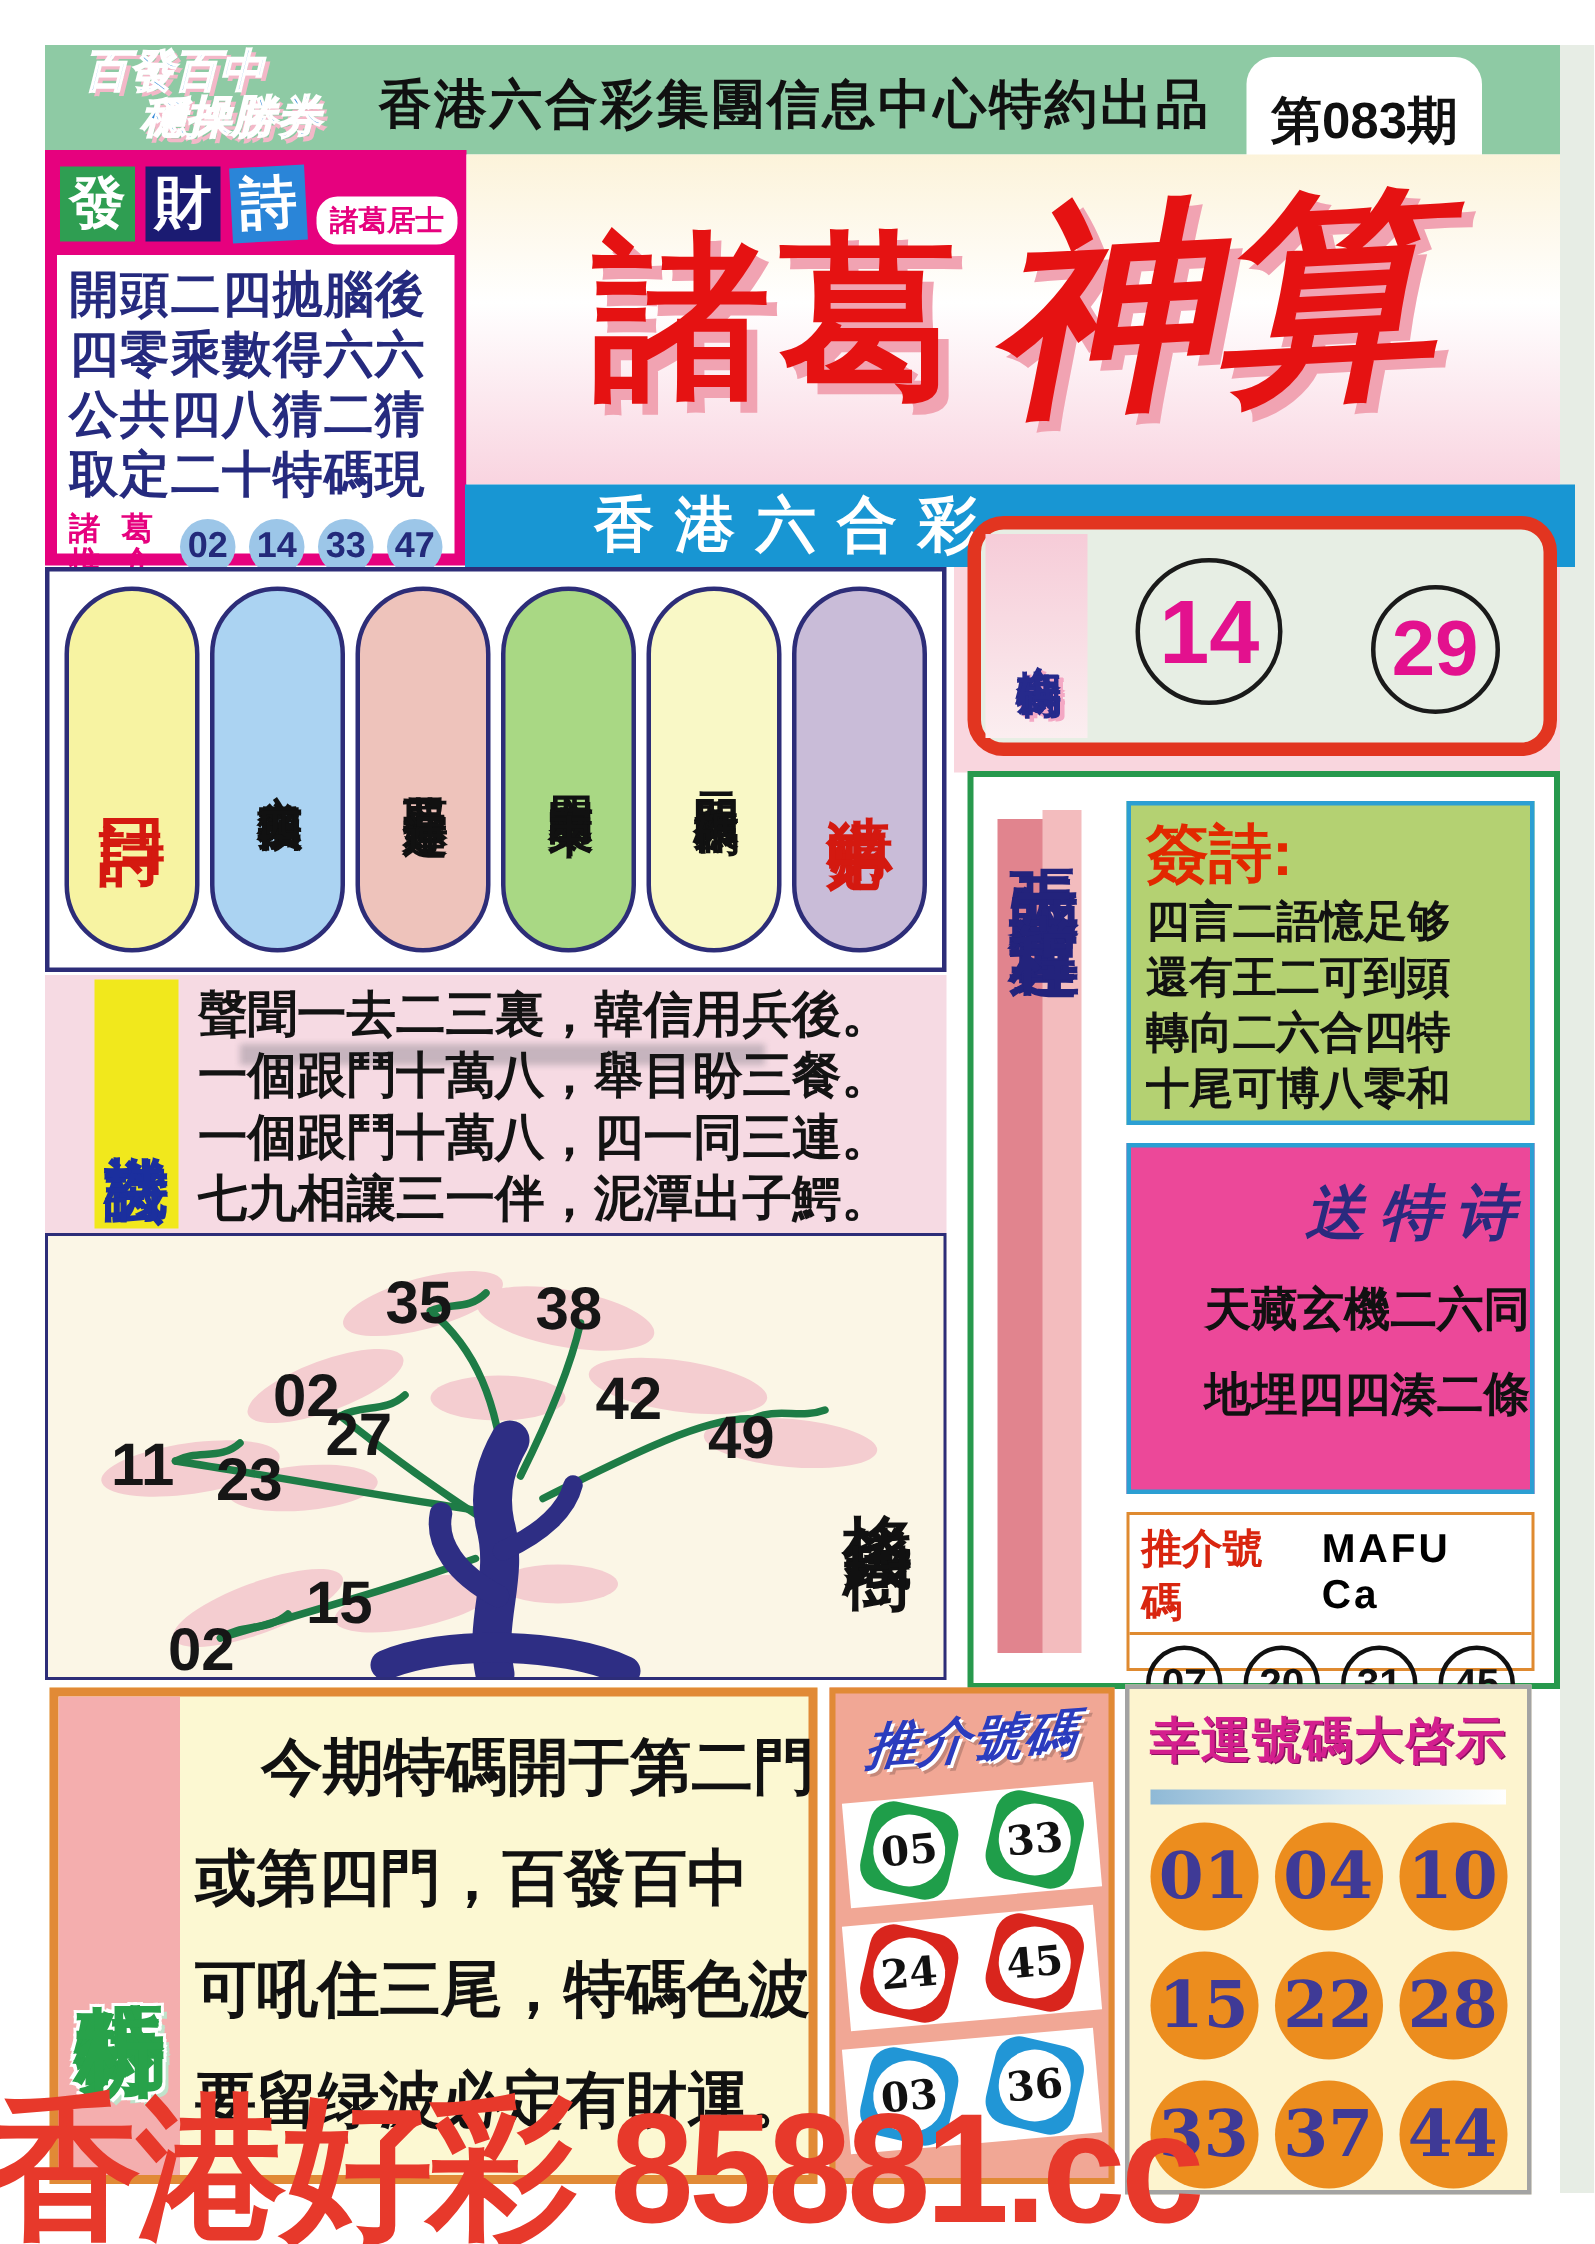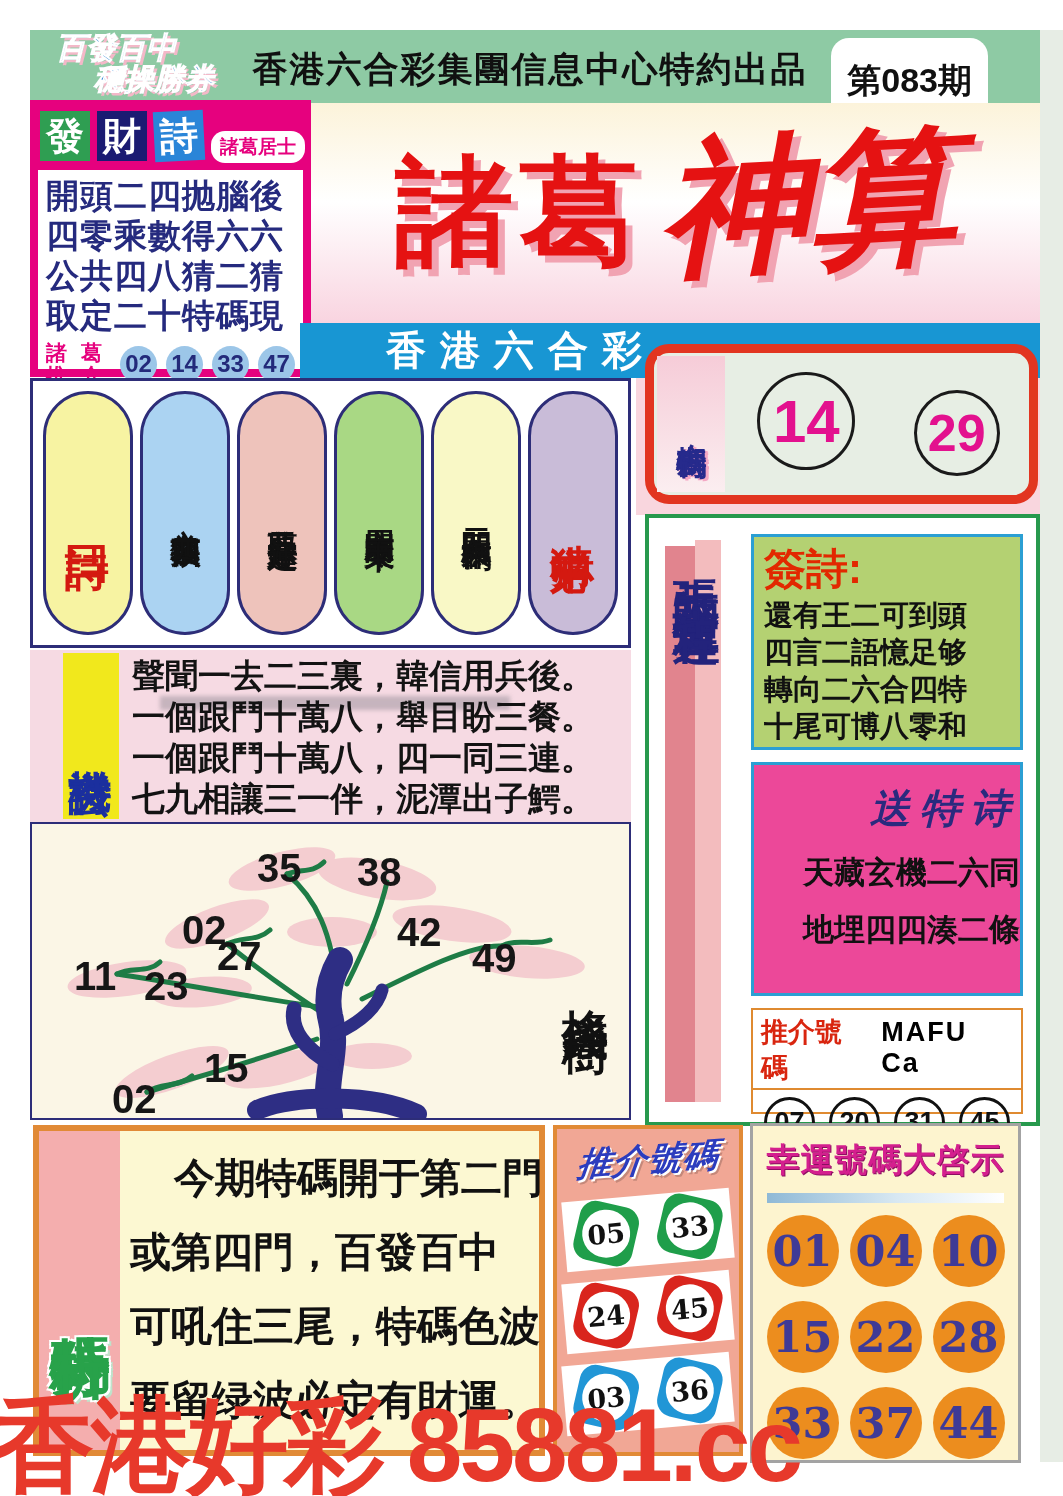--- a/index.html
+++ b/index.html
@@ -166,21 +166,21 @@
         </div>
       </div>
     </div>
   </div>
 
   <div class="abs masthead">
     <span class="mast-t1" style="color: rgb(229, 18, 18);">諸葛</span>
     <span class="mast-t2" style="color: rgb(229, 18, 18);">神算</span>
   </div>
 
-  <div class="abs brandbar" style="background: rgb(24, 150, 211);">
+  <div class="abs brandbar" style="background: rgb(24, 150, 211); margin-left: 10px;">
     <div class="brand-text">香港六合彩</div>
   </div>
 
   <div class="abs pinkbg"></div>
 
   <div class="abs special">
     <div class="special-label">今期特碼</div>
     <div class="special-nums">
       <div class="sp-circle sp1">14</div>
       <div class="sp-circle sp2">29</div>
@@ -188,22 +188,22 @@
   </div>
 
   <div class="abs greenbox">
     <div class="zbar2"></div>
     <div class="zbar1"></div>
     <div class="zhang-text">張天師十二生肖算運程</div>
 
     <div class="qianshi">
       <div class="qs-title">簽詩:</div>
       <div class="qs-lines">
+        <div>四言二語憶足够</div>
         <div>還有王二可到頭</div>
-        <div>四言二語憶足够</div>
         <div>轉向二六合四特</div>
         <div>十尾可博八零和</div>
       </div>
     </div>
 
     <div class="songte">
       <div class="st-title">送特诗</div>
       <div class="st-lines">
         <div>天藏玄機二六同</div>
         <div>地埋四四湊二條</div>

